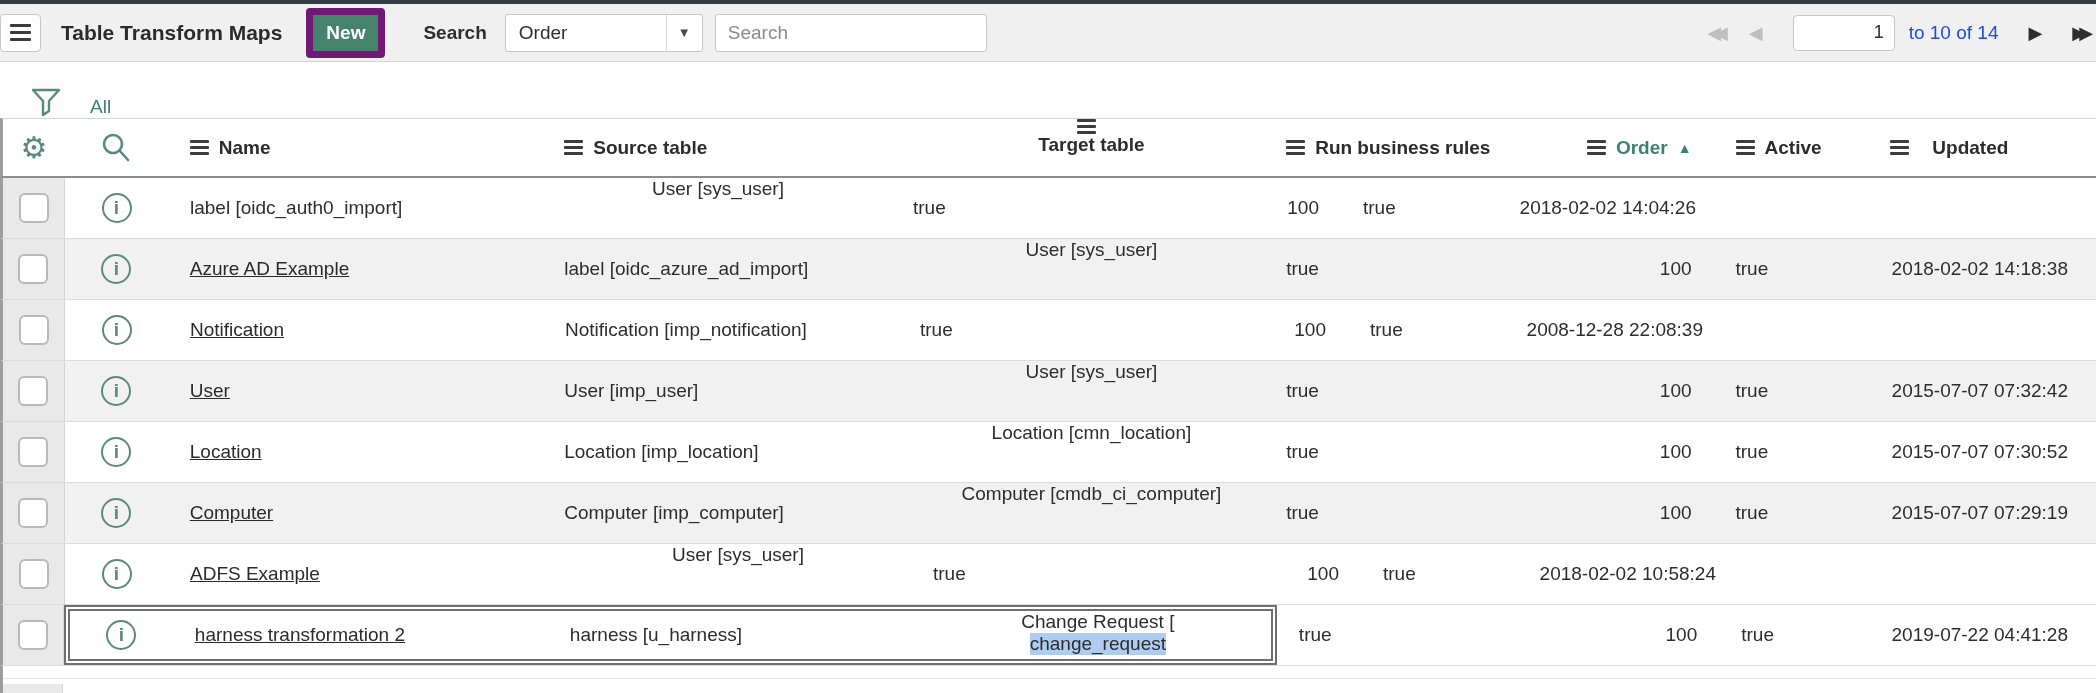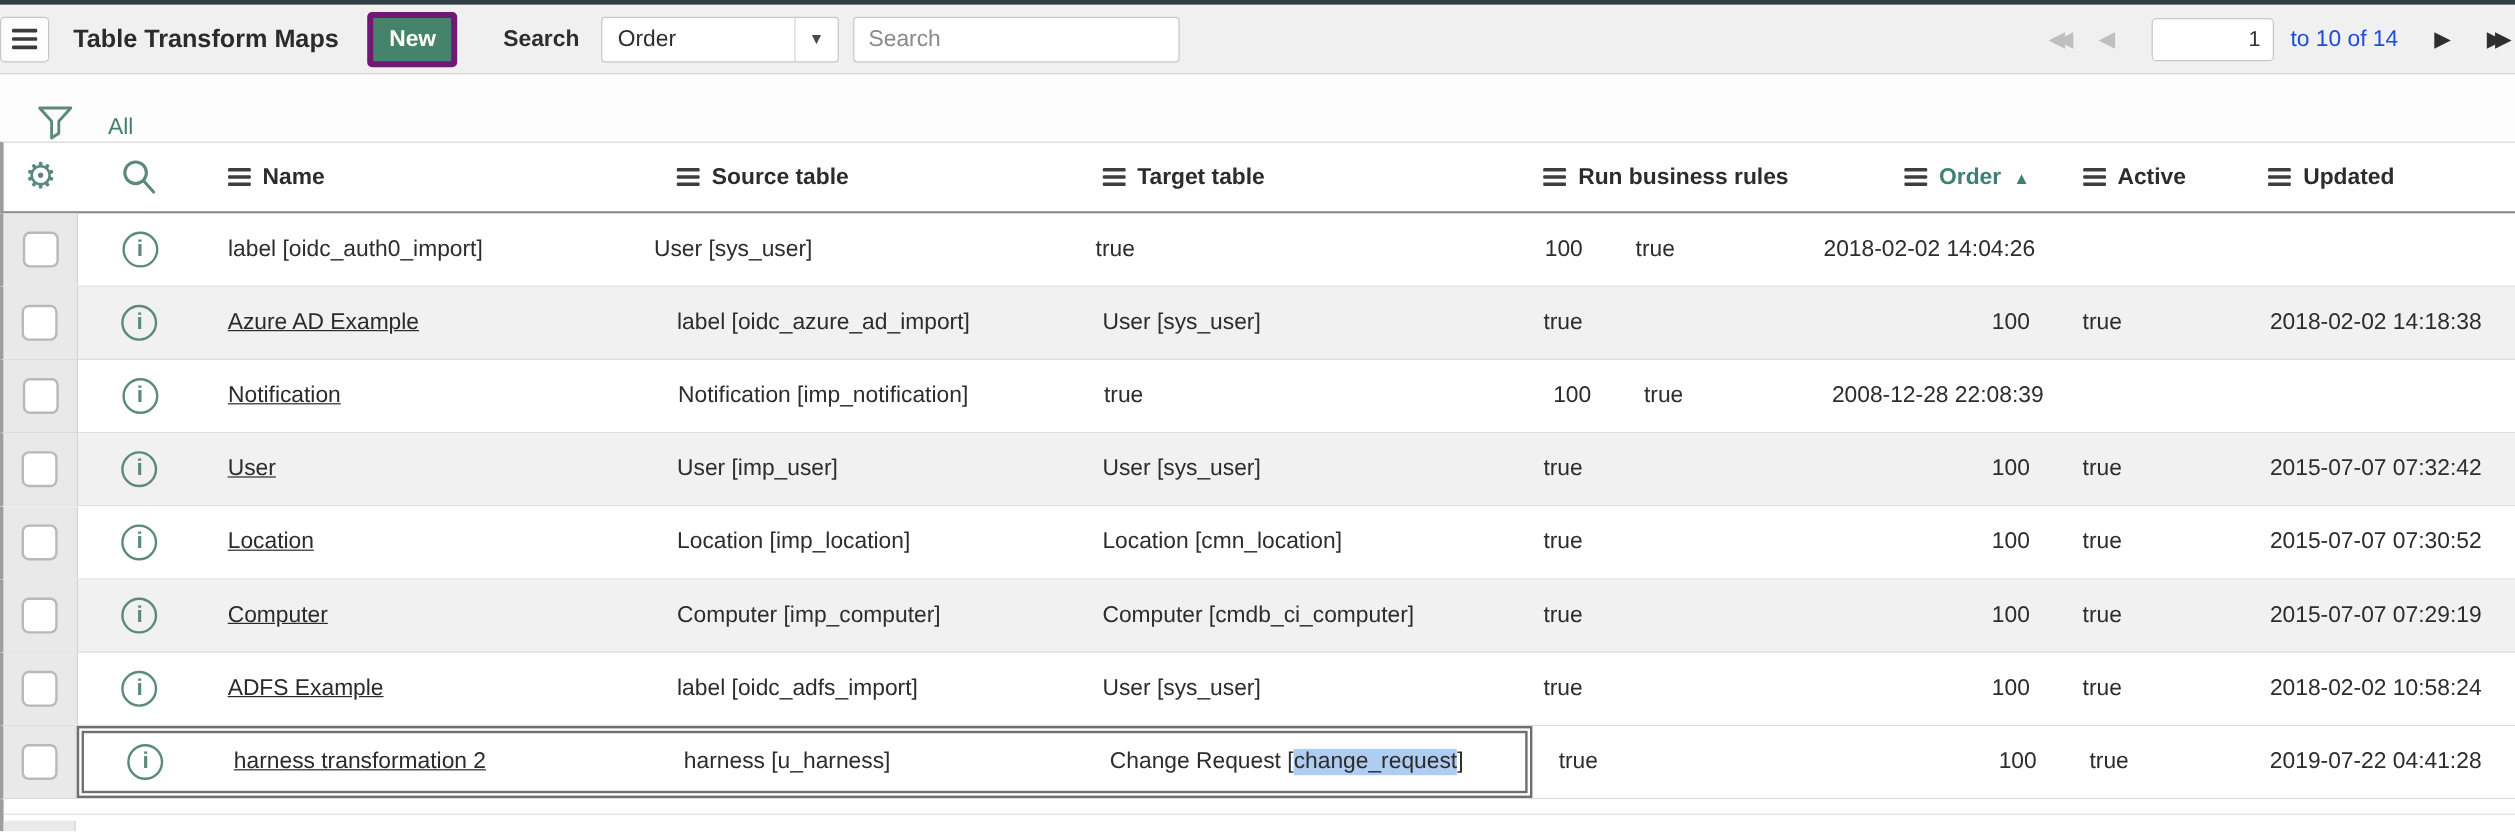--- a/index.html
+++ b/index.html
@@ -10,21 +10,21 @@
   
   .top-strip { height:4px; background:#303d43; }
 
   
   .header-bar { height:58px; background:#f0f0f1; border-bottom:1px solid #d2d2d2;
                 display:flex; align-items:center; padding:0 0; }
   .menu-btn { width:41px; height:38px; background:#fdfdfd; border:1px solid #c6c6c6; border-radius:4px;
               display:flex; flex-direction:column; justify-content:center; align-items:center; gap:4px; cursor:pointer; }
   .menu-btn i { display:block; width:21px; height:3px; background:#3b3b3b; border-radius:1px; }
   .list-title { font-size:21px; font-weight:700; color:#2b2b2b; margin:0 24px 0 20px; white-space:nowrap; }
-  .new-btn { background:#45836d; border:5px solid #701a75; color:#fff; font-size:19px; font-weight:700;
+  .new-btn { background:#45836d; border:7px solid #701a75; color:#fff; font-size:19px; font-weight:700;
              padding:7px 13px; border-radius:4px; cursor:pointer; }
   .search-label { font-size:19px; font-weight:700; margin:0 18px 0 38px; color:#2e2e2e; }
   .search-select { width:198px; height:38px; background:#fff; border:1px solid #c7c7c7; border-radius:3px;
                    display:flex; align-items:center; cursor:pointer; }
   .search-select .sel-value { flex:1; padding-left:13px; font-size:19px; color:#2e2e2e; }
   .search-select .sel-caret { width:36px; height:100%; border-left:1px solid #d6d6d6;
                    display:flex; align-items:center; justify-content:center; font-size:13px; color:#4a4a4a; }
   .search-input { width:272px; height:38px; margin-left:12px; border:1px solid #c7c7c7; border-radius:3px;
                   font-size:19px; padding:0 12px; color:#2e2e2e; font-family:inherit; }
   .search-input::placeholder { color:#8a8a8a; }
@@ -41,21 +41,21 @@
   .pg-range { font-size:19px; margin:0 26px 0 14px; white-space:nowrap; color:#1d4ed8; }
   .pg-next { margin-right:22px; }
 
   
   .filter-row { height:56px; background:#fdfdfd; display:flex; align-items:flex-end; padding-left:30px; }
   .funnel-icon { width:32px; height:32px; }
   .filter-all { font-size:19px; color:#45806f; margin-left:28px; cursor:pointer; }
 
   
   .c-check{width:62px;} .c-info{width:103px;} .c-name{width:375px;} .c-src{width:355px;}
-  .c-tgt{width:368px;} .c-rbr{width:280px;} .c-ord{width:170px;} .c-act{width:155px;} .c-upd{width:228px;}
+  .c-tgt{width:368px;flex-direction:column;} .c-rbr{width:280px;} .c-ord{width:170px;} .c-act{width:155px;} .c-upd{width:228px;gap:13px;}
 
   .colhead { height:60px; display:flex; align-items:stretch; background:#fff;
              border-top:1px solid #d5d5d5; border-bottom:2px solid #8c8c8c; border-left:3px solid #9d9d9d; }
   .colhead .hcell { display:flex; align-items:center; font-size:19px; font-weight:700; color:#2c2c2c; cursor:pointer; }
   .hcell.pad { padding-left:22px; }
   .hcell.center { justify-content:center; }
   .hcell.right { justify-content:flex-end; padding-right:22px; }
   .bars { display:inline-flex; flex-direction:column; gap:3px; margin-right:10px; }
   .bars i { display:block; width:19px; height:3px; background:#3d3d3d; border-radius:1px; }
   .sort-col { color:#3c8273; }
@@ -304,21 +304,20 @@
   <div class="lrow">
     <div class="cell c-check checkcell">
         <input type="checkbox" class="rowcheck" style="">
       </div>
     <div class="cell c-info infocell">
         <span class="info-icon">i</span>
       </div>
     <div class="cell c-name pad">
         <a class="name-link">ADFS Example</a>
       </div>
-    <div class="cell c-src pad">label [oidc_adfs_import]</div>
     <div class="cell c-tgt pad">User [sys_user]</div>
     <div class="cell c-rbr pad">true</div>
     <div class="cell c-ord right">100</div>
     <div class="cell c-act pad">true</div>
     <div class="cell c-upd right-upd">2018-02-02 10:58:24</div>
   </div>
 
   <div class="lrow focused">
     <div class="cell c-check checkcell">
         <input type="checkbox" class="rowcheck" style="">

